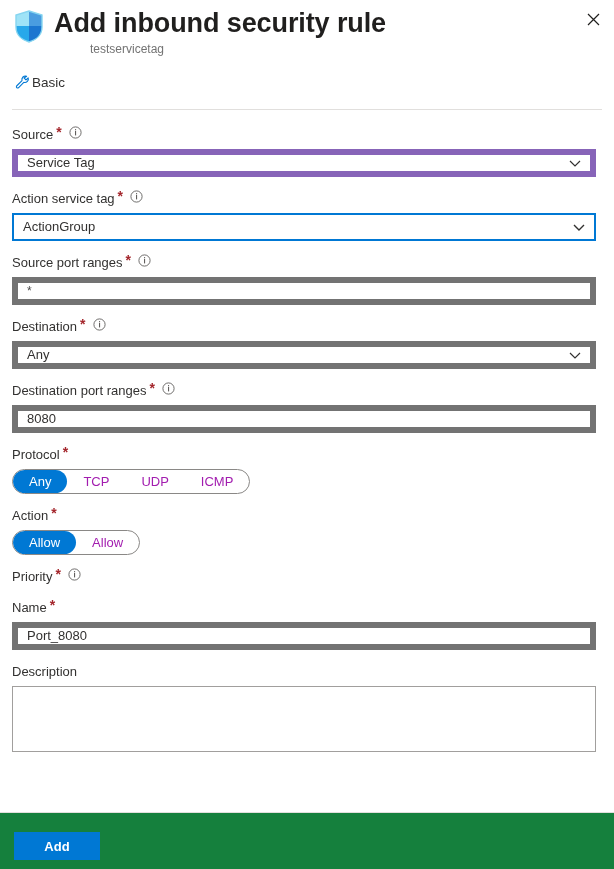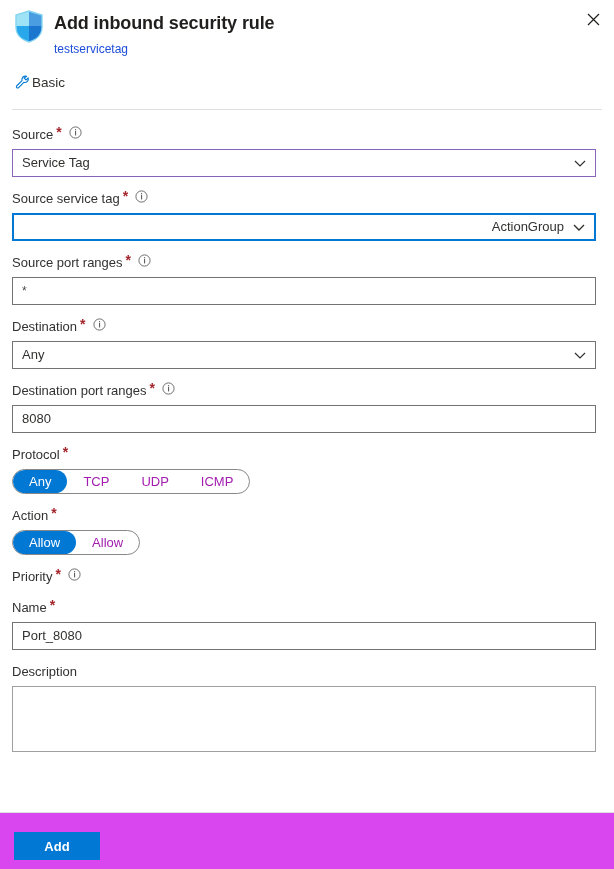--- a/index.html
+++ b/index.html
@@ -33,32 +33,33 @@
     height: 33px;
     flex: 0 0 30px;
     margin-top: 2px;
     margin-left: 2px;
   }
   .header-texts {
     margin-left: 10px;
     padding-top: 0px;
   }
   .blade-title {
-    font-size: 18px;
+    font-size: 27px;
     font-weight: 600;
     line-height: 30px;
     color: #201f1e;
     letter-spacing: -0.1px;
     white-space: nowrap;
   }
   .blade-subtitle {
     font-size: 12px;
     line-height: 17px;
-    color: #1d4ed8;
+    color: #737373;
     margin-top: 3px;
+    margin-left: 36px;
   }
   .close-btn {
     position: absolute;
     top: 4px;
     right: 6px;
     width: 30px;
     height: 30px;
     display: flex;
     align-items: center;
     justify-content: center;
@@ -130,34 +131,34 @@
     width: 13px;
     height: 13px;
     display: inline-block;
   }
   .info-icon svg { display:block; }
 
   
   .control {
     width: 100%;
     height: 28px;
-    border: 1px solid #737373;
+    border: 6px solid #737373;
     background: #ffffff;
     font-family: "Liberation Sans", sans-serif;
     font-size: 13px;
     color: #323130;
     padding: 0 9px;
     line-height: 26px;
     display: flex;
     align-items: center;
     position: relative;
   }
   .control.dropdown { padding-right: 30px; cursor: pointer; }
   .control.visited { border-color: #8764b8; }
-  .control.focused { border: 2px solid #0078d4; text-align: right; }
+  .control.focused { border: 2px solid #0078d4; }
   .control .value { flex: 1; overflow: hidden; white-space: nowrap; }
   .control .tiny-value { color: #4a4a4a; font-size: 12px; }
 
   .chev {
     position: absolute;
     right: 8px;
     top: 50%;
     transform: translateY(-50%);
     width: 14px;
     height: 14px;
@@ -206,21 +207,21 @@
     color: #ffffff;
   }
 
   
   .footer {
     position: absolute;
     left: 0;
     right: 0;
     bottom: 0;
     height: 57px;
-    background: #d946ef;
+    background: #15803d;
   }
   .footer .divider-full { position: absolute; top: 0; left: 0; }
   .add-btn {
     position: absolute;
     left: 14px;
     top: 20px;
     width: 86px;
     height: 28px;
     background: #0078d4;
     color: #ffffff;
@@ -292,21 +293,21 @@
       <span class="chev">
         <svg viewBox="0 0 14 14" width="14" height="14" xmlns="http://www.w3.org/2000/svg">
           <path d="M2 5 L7 10 L12 5" fill="none" stroke="#323130" stroke-width="1.2"></path>
         </svg>
       </span>
     </div>
   </div>
 
   <div class="field">
     <div class="field-label">
-      <span>Source service tag</span>
+      <span>Action service tag</span>
       <span class="req-star">*</span>
       <span class="info-icon">
         <svg viewBox="0 0 13 13" width="13" height="13" xmlns="http://www.w3.org/2000/svg">
           <circle cx="6.5" cy="6.5" r="5.6" fill="none" stroke="#605e5c" stroke-width="0.9"></circle>
           <rect x="6" y="5" width="1.1" height="4.4" fill="#605e5c"></rect>
           <rect x="6" y="3.1" width="1.1" height="1.2" fill="#605e5c"></rect>
         </svg>
       </span>
     </div>
     <div class="control dropdown focused">

